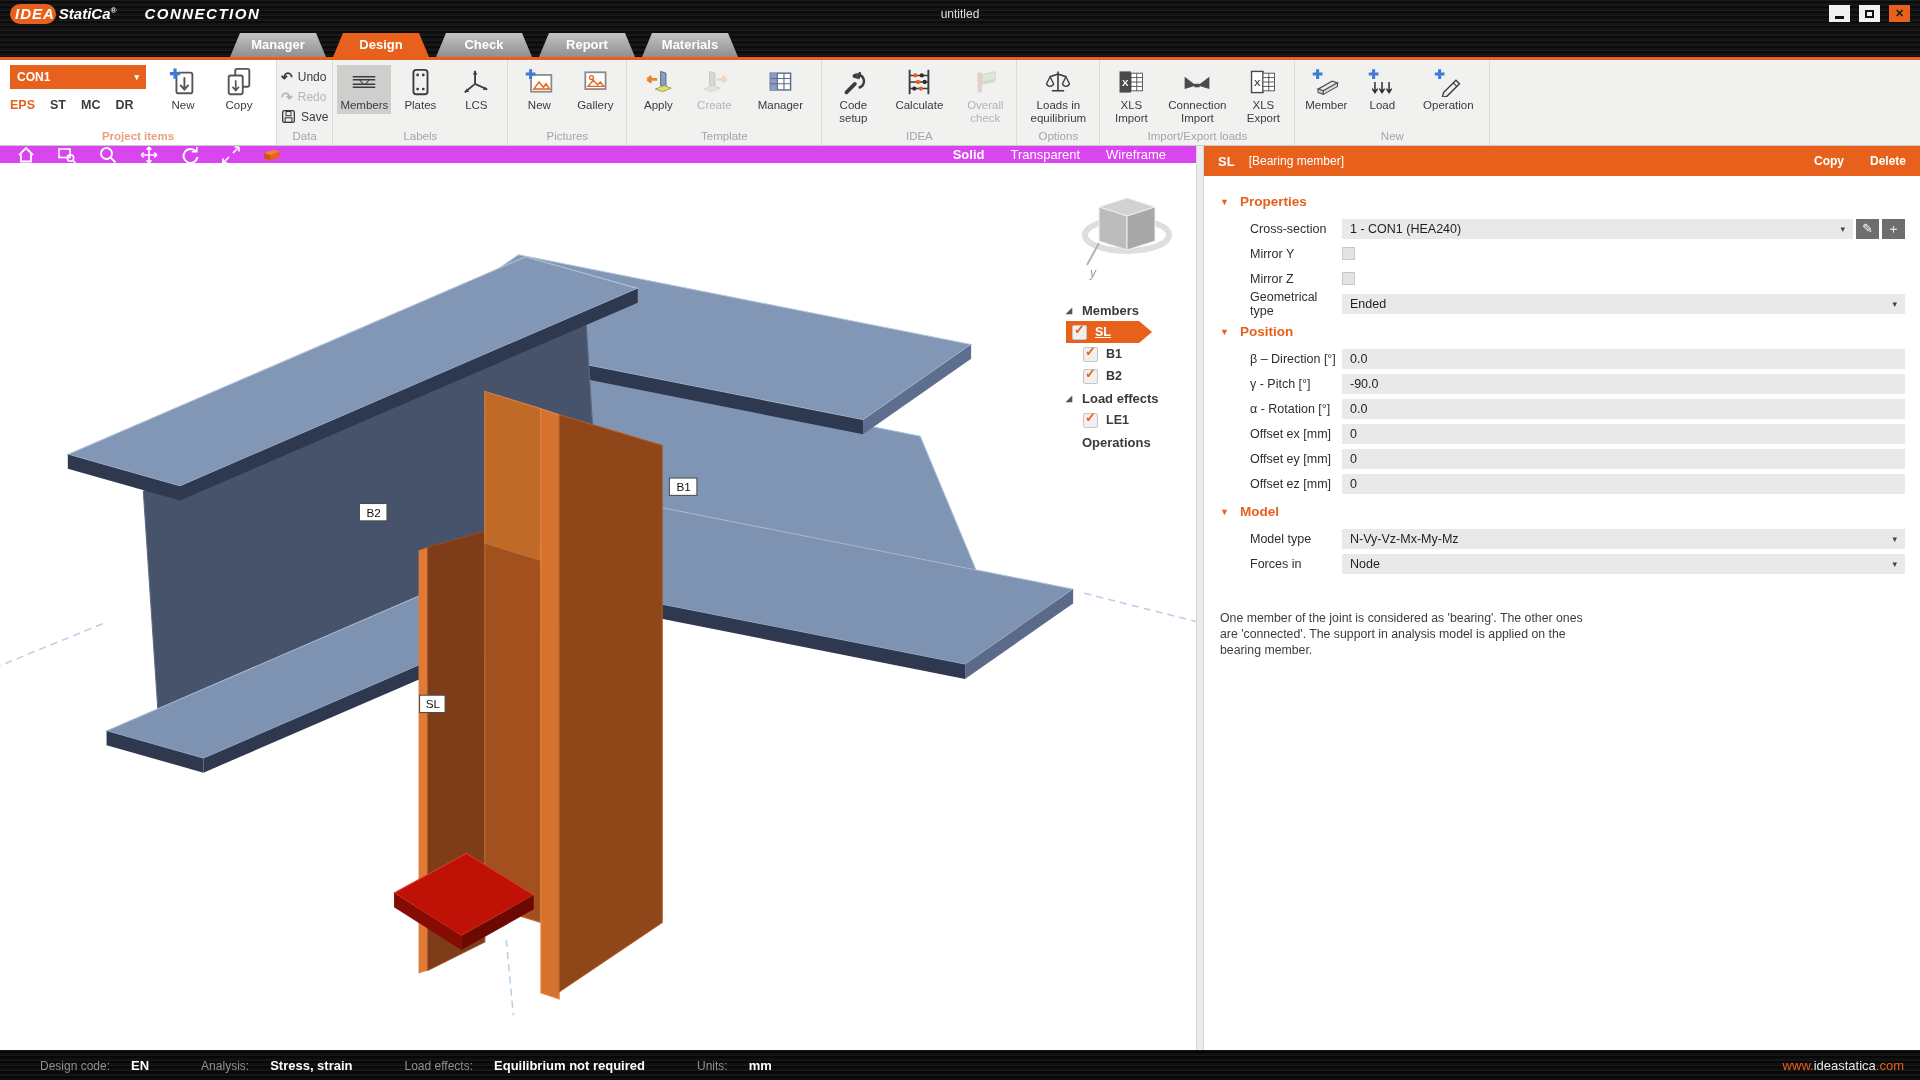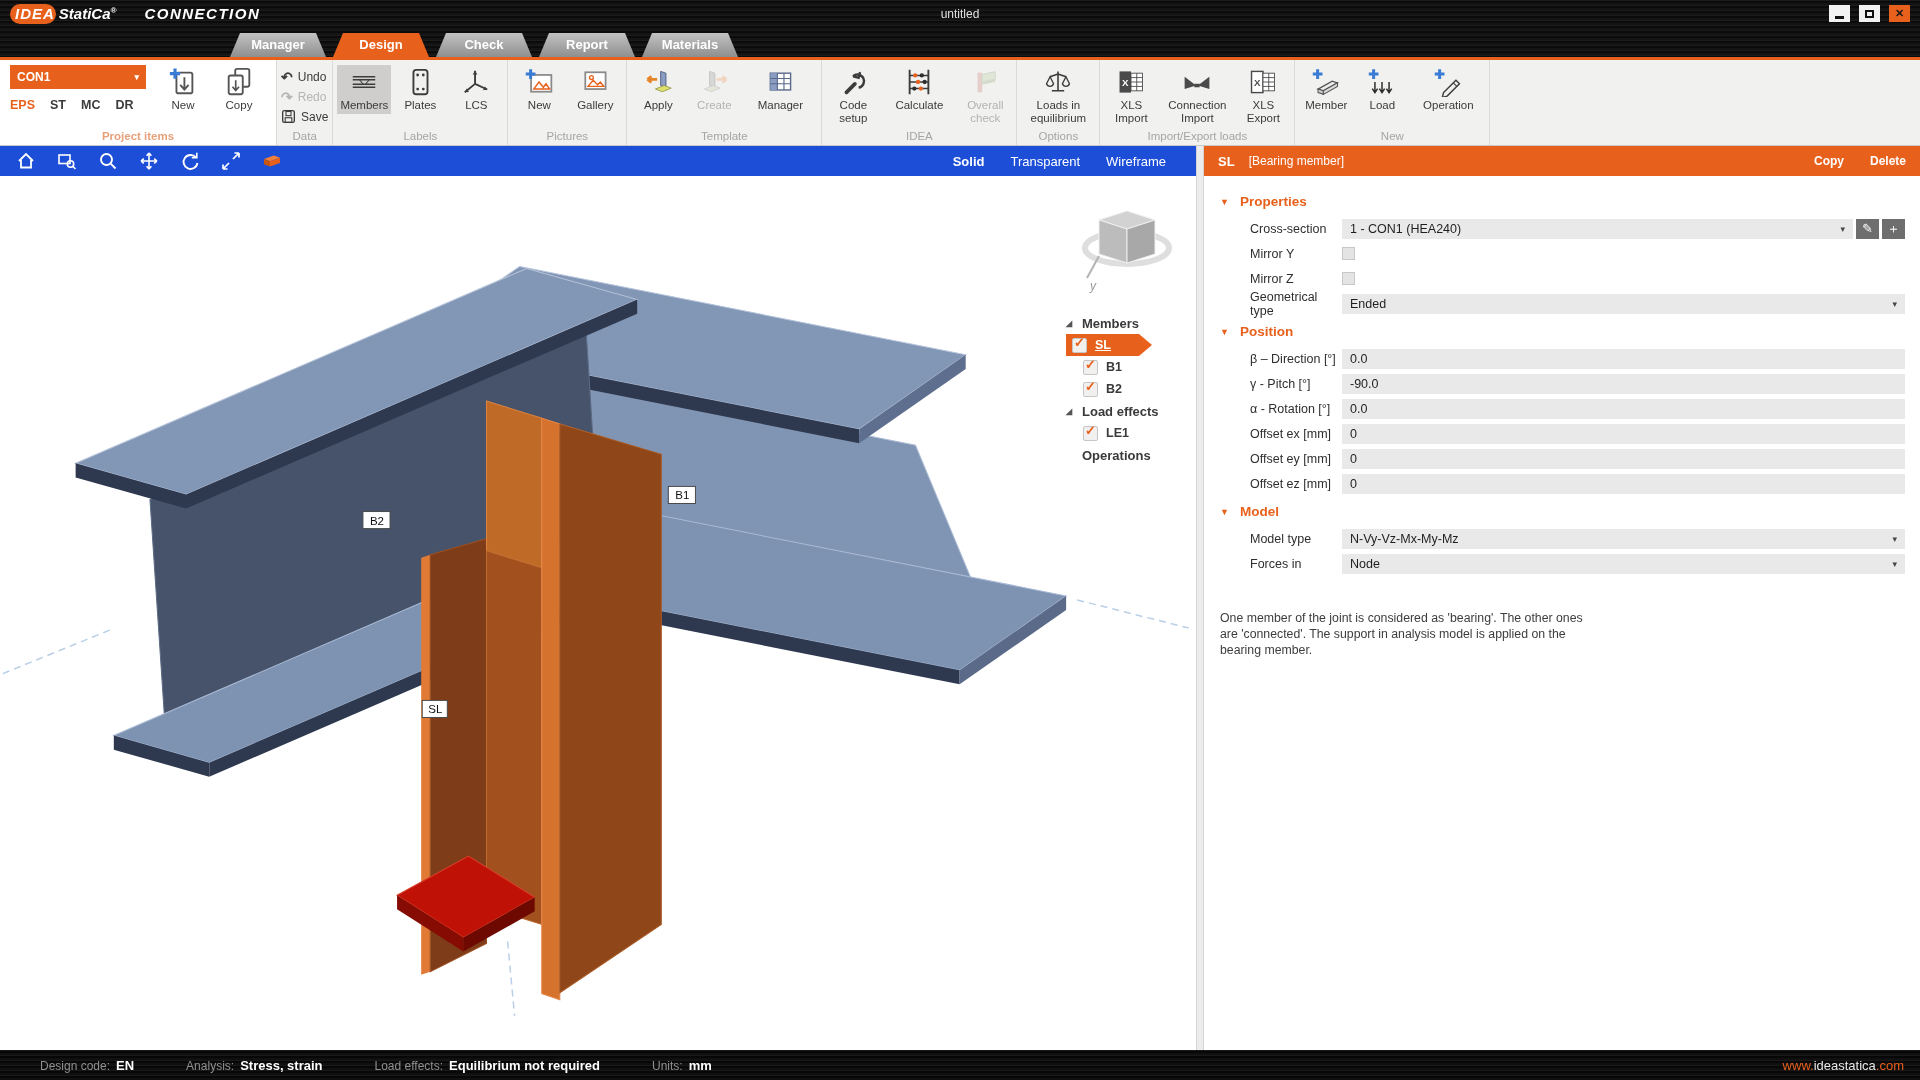--- a/index.html
+++ b/index.html
@@ -55,21 +55,21 @@
   .sgroup-col { display:flex; flex-direction:column; gap:1px; padding-top:2px; }
   .sbtn { display:flex; align-items:center; gap:5px; font-size:12px; color:#3b3b3b; height:19px; cursor:default; }
   .sbtn svg { width:15px; height:15px; }
   .sbtn.disabled { color:#b5b5b5; }
   .sbtn .uglyph { font-size:14px; font-weight:bold; line-height:14px; }
   .sbtn.disabled .uglyph { color:#b5b5b5; }
 
   
   .workspace { display:flex; flex:1; min-height:0; }
   .viewport { width:1196px; display:flex; flex-direction:column; background:#fff; }
-  .vp-toolbar { height:30px; background:#1d4ed8; display:flex; align-items:center; padding:8px 6px; flex:0 0 auto; }
+  .vp-toolbar { height:17px; background:#d946ef; display:flex; align-items:center; padding:8px 6px; flex:0 0 auto; }
   .vp-tools { display:flex; align-items:center; gap:21px; padding-left:10px; }
   .vp-tools svg { width:20px; height:20px; cursor:default; }
   .vp-modes { margin-left:auto; display:flex; gap:26px; padding-right:24px; color:#fff; font-size:13px; }
   .vp-mode { cursor:default; }
   .vp-mode.active { font-weight:bold; }
   .vp-canvas { position:relative; flex:1; background:#fff; }
   .scene { position:absolute; inset:0; width:100%; height:100%; }
 
   
   .tree { position:absolute; top:28px; right:4px; width:126px; }
@@ -103,21 +103,21 @@
     padding:0 8px; font-size:12.5px; color:#1f1f1f; cursor:default; }
   .pfield .caret { margin-left:auto; font-size:9px; color:#444; }
   .sqbtn { width:23px; height:20px; background:#6e6e6e; color:#fff; display:flex; align-items:center;
     justify-content:center; font-size:13px; margin-left:3px; cursor:default; flex:0 0 auto; }
   .cbx { width:13px; height:13px; background:#e4e4e4; border:1px solid #c8c8c8; }
   .pdesc { margin:34px 0 0 10px; width:370px; font-size:12.3px; color:#3d3d3d; line-height:16px; }
 
   
   .statusbar { height:30px; background:repeating-linear-gradient(180deg,#191919 0 1px,#070707 1px 3px,#101010 3px 5px);
     display:flex; align-items:center; padding:0 16px 0 40px; flex:0 0 auto; }
-  .st-item { display:flex; align-items:baseline; gap:6px; margin-right:52px; }
+  .st-item { display:flex; align-items:baseline; gap:21px; margin-right:52px; }
   .st-label { color:#8f8f8f; font-size:12px; }
   .st-value { color:#fff; font-size:13px; font-weight:bold; }
   .website { margin-left:auto; font-size:13px; }
   .website .o { color:#E8611C; }
   .website .w { color:#e8e8e8; }
 </style>
 </head>
 <body>
 
 <div class="app">

